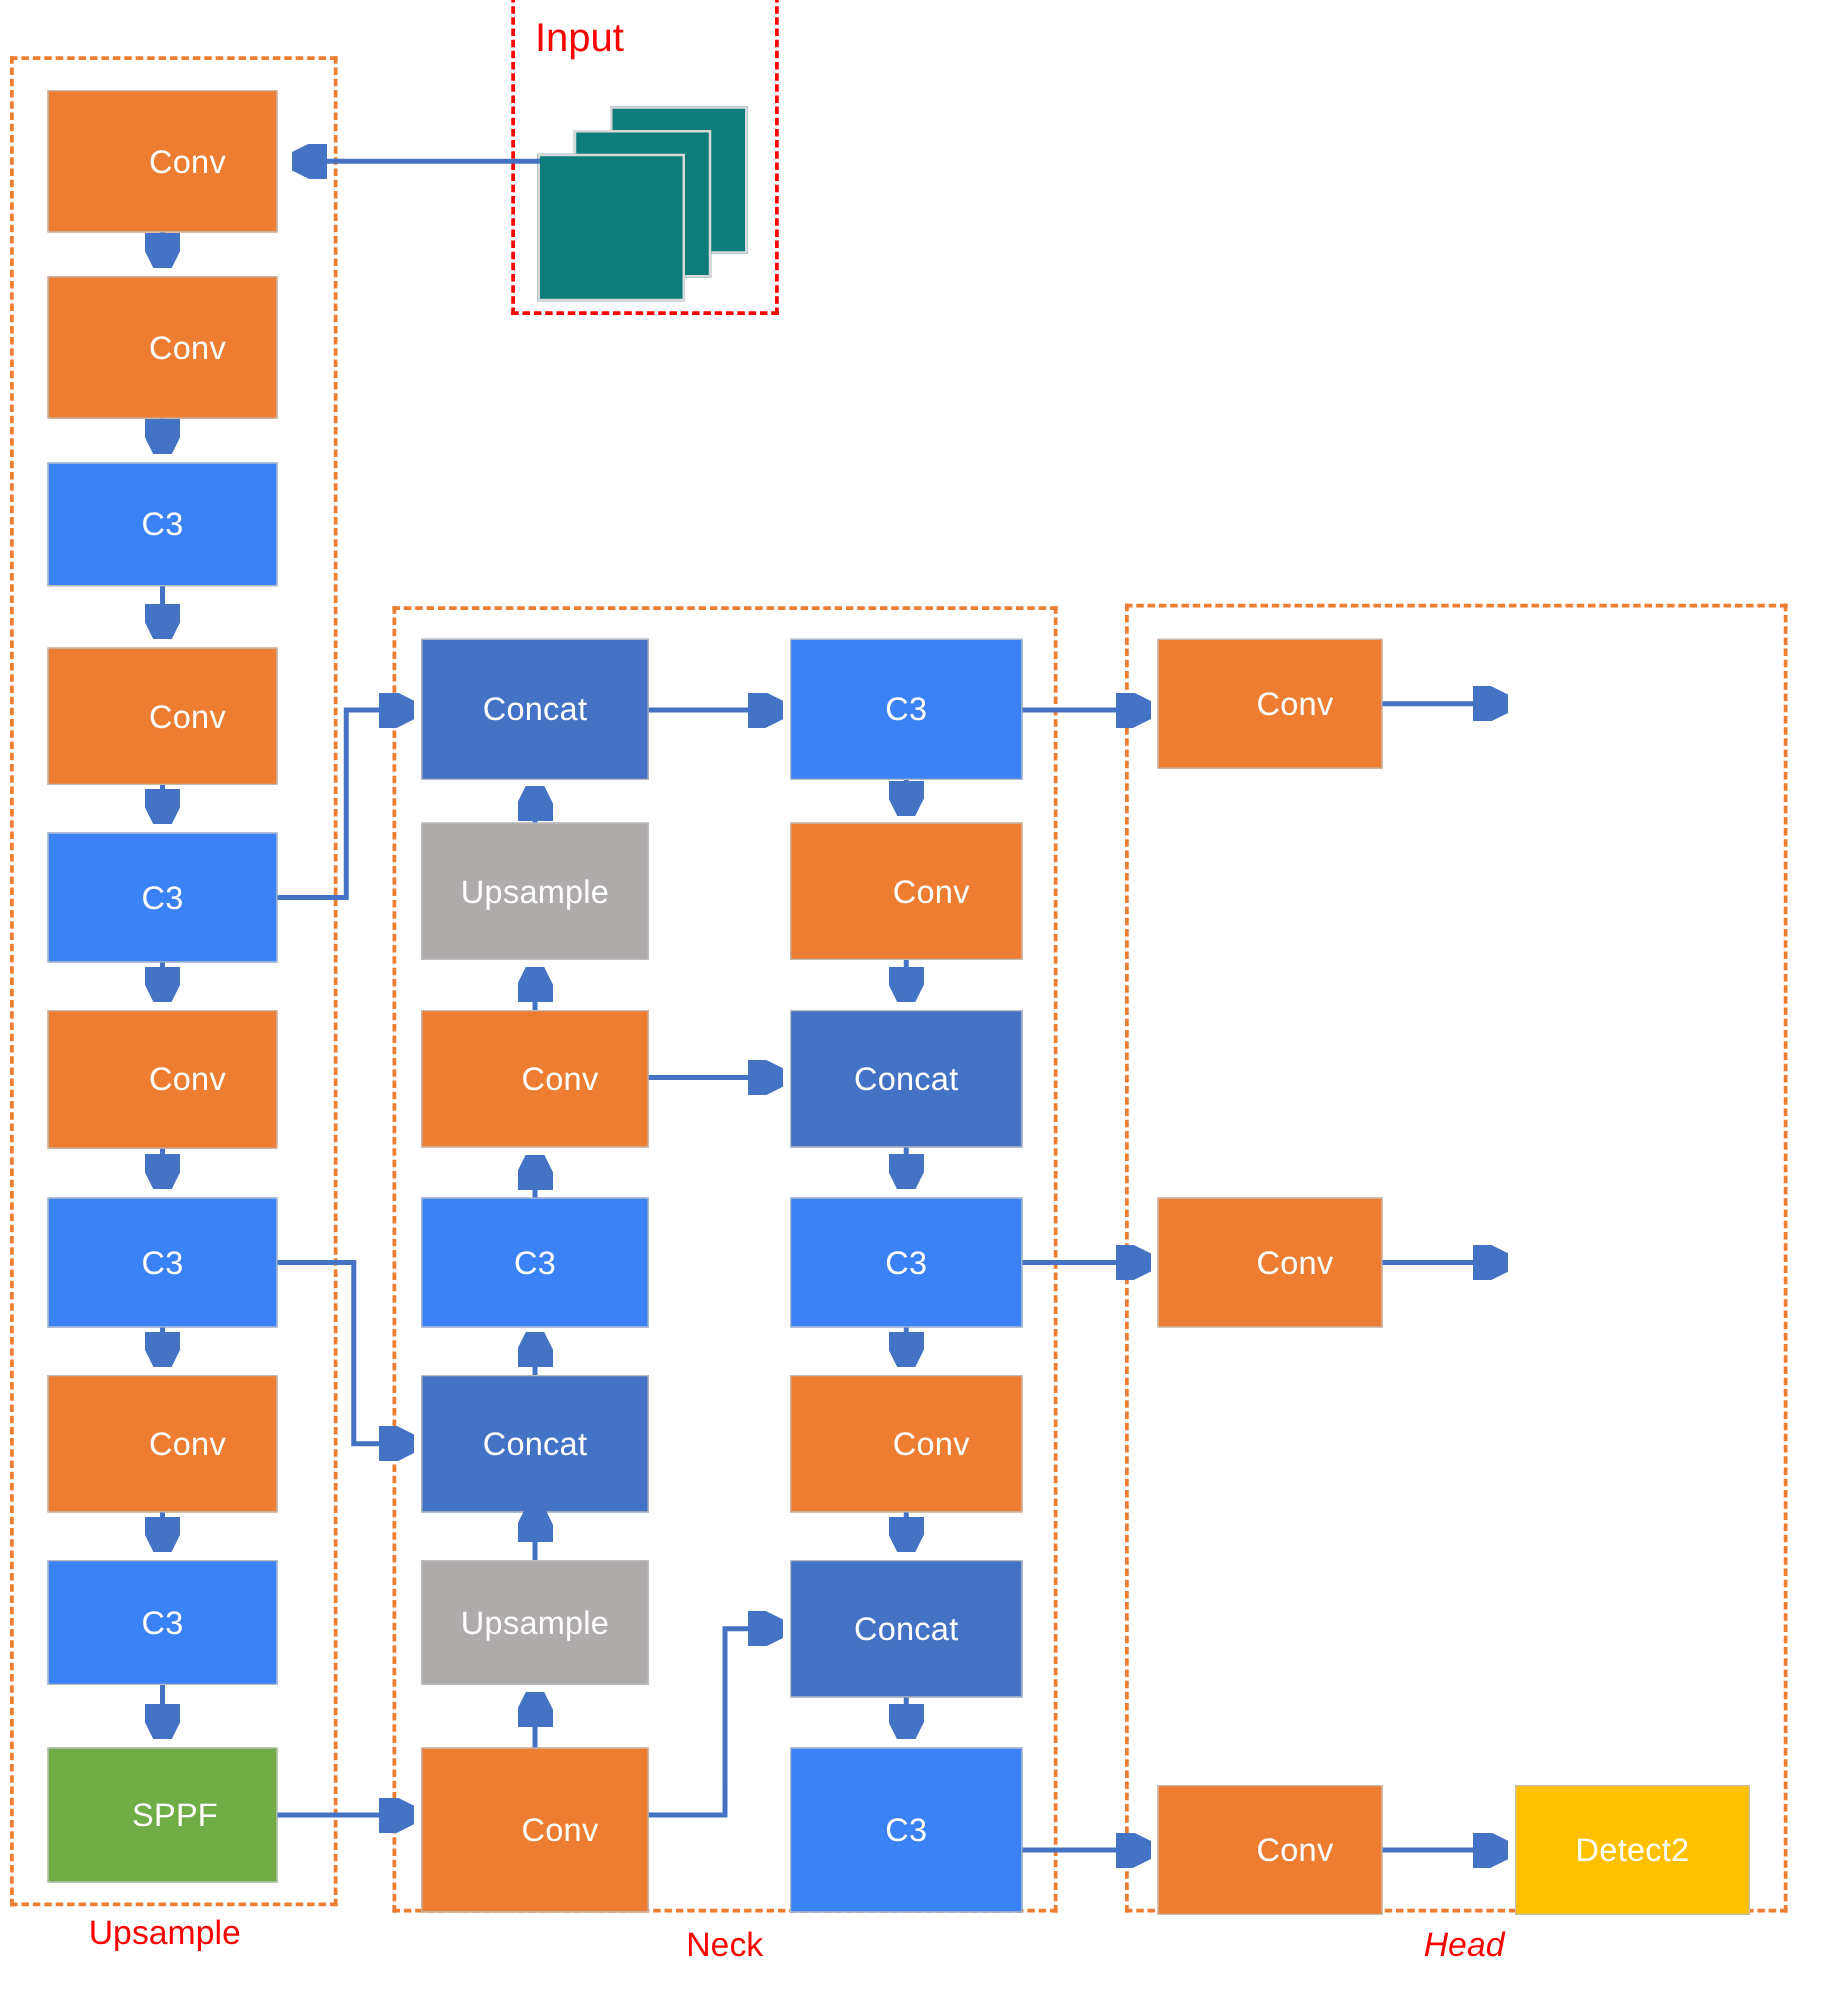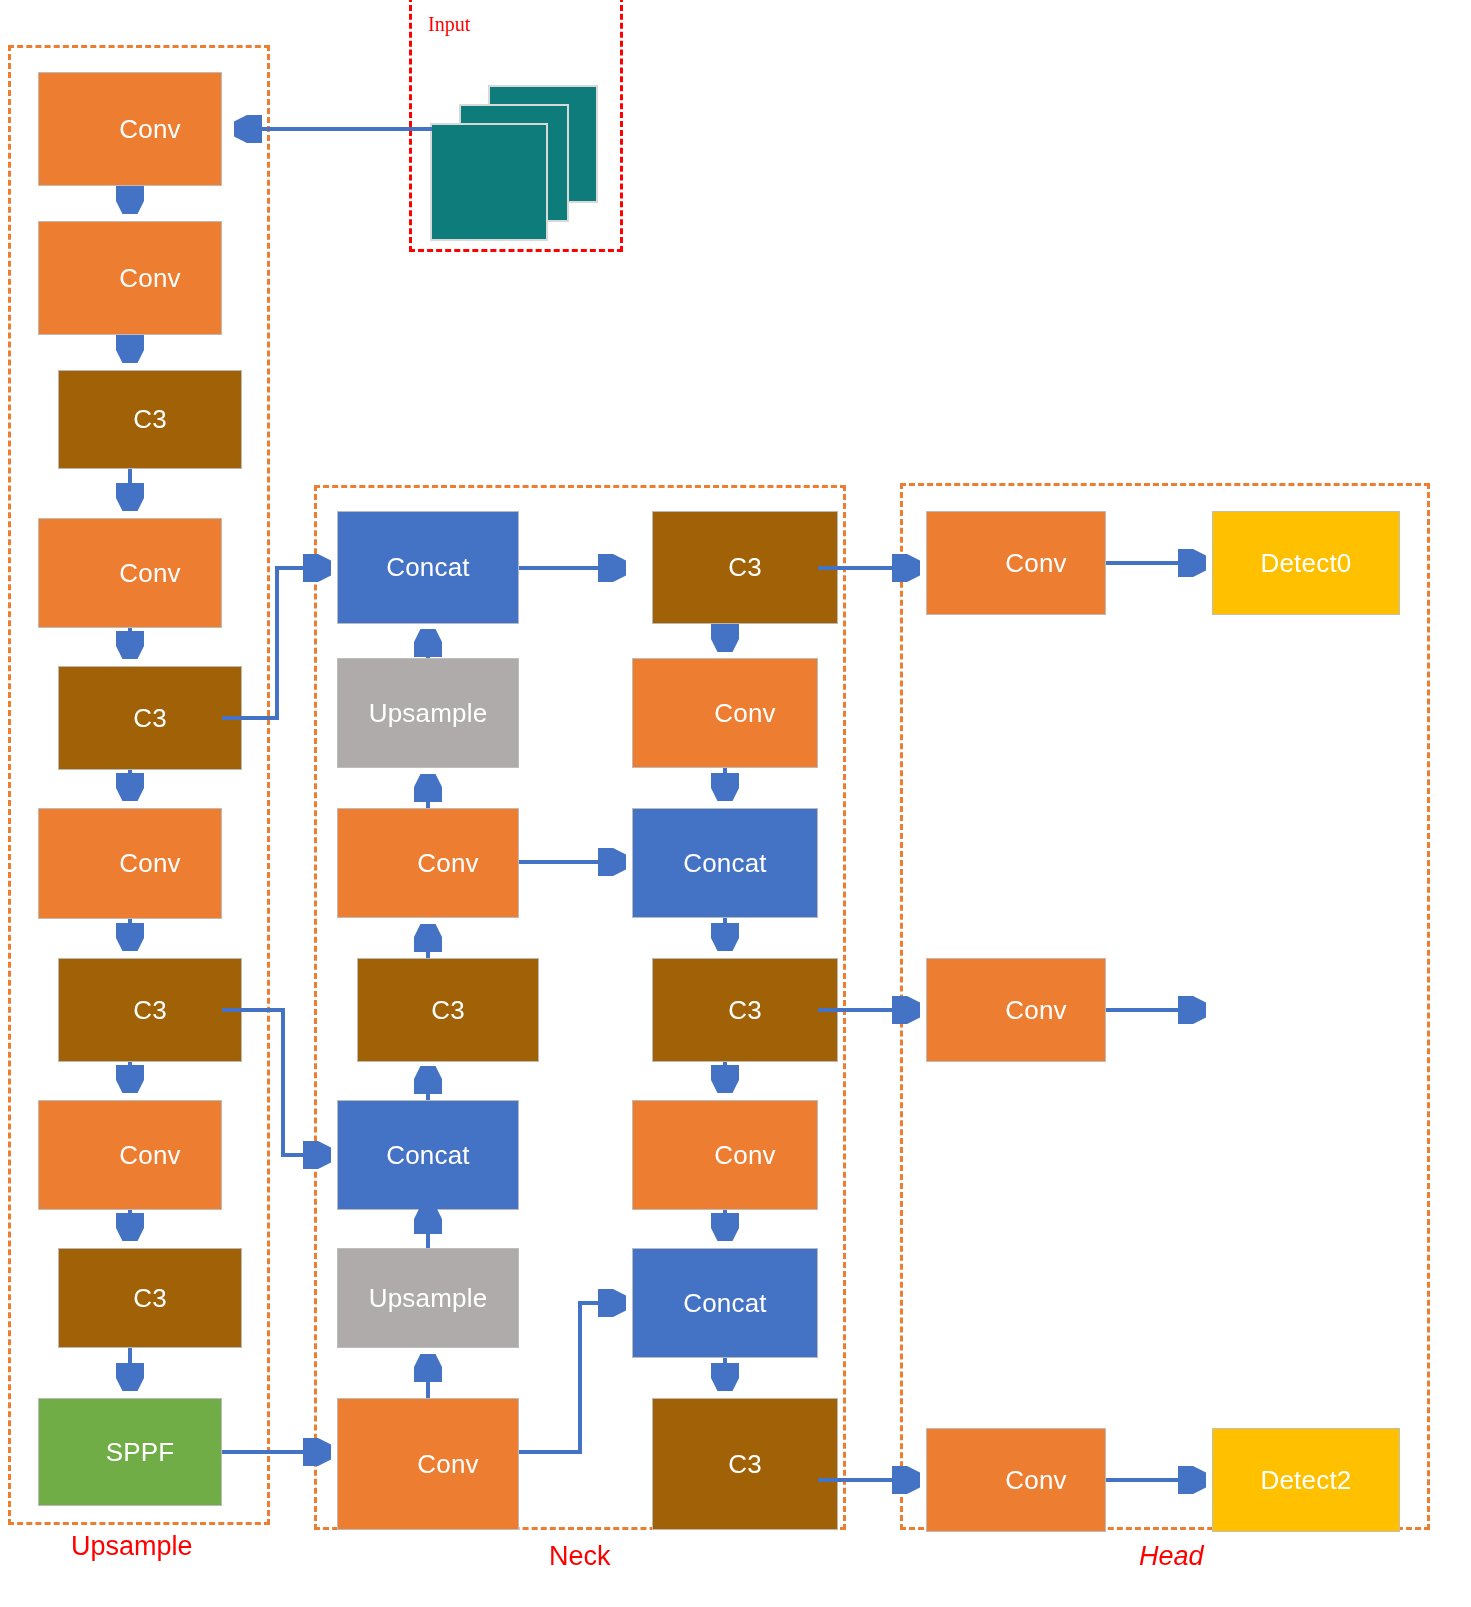--- a/index.html
+++ b/index.html
@@ -5,28 +5,28 @@
   html,body{margin:0;padding:0;background:#ffffff;}
   body{font-family:"Liberation Sans",sans-serif;}
   #canvas{position:relative;width:1471px;height:1607px;background:#fff;overflow:hidden;}
 
   
   .group-frame{position:absolute;box-sizing:border-box;background:transparent;}
   .group-frame.orange{border:3px dashed #ED7D31;}
   .group-frame.red{border:3px dashed #FF0000;}
 
   .group-label{position:absolute;color:#FF0000;font-size:27px;line-height:1;white-space:nowrap;}
-  .group-label.inside{font-size:20px;font-family:Liberation Serif, serif;}
+  .group-label.inside{font-size:32px;}
 
   
   .node{position:absolute;box-sizing:border-box;display:flex;align-items:center;justify-content:center;
         color:#ffffff;font-size:26px;letter-spacing:.2px;border:1px solid rgba(190,190,190,.95);
         box-shadow:0 0 0 0 rgba(0,0,0,0);}
   .n-conv{background:#ED7D31;padding-left:40px;}
-  .n-c3{background:#a16207;margin-left:20px;}
+  .n-c3{background:#3b82f6;}
   .n-concat{background:#4472C4;}
   .n-upsample{background:#AFABAB;}
   .n-sppf{background:#70AD47;}
   .n-detect{background:#FFC000;}
 
   
   .img-stack{position:absolute;}
   .img-card{position:absolute;background:#0E7C7B;border:2px solid #D9D9D9;box-sizing:border-box;}
 
   
@@ -75,21 +75,20 @@
 
   <div class="node n-c3" style="left:632px;top:511px;width:186px;height:113px;">C3</div>
   <div class="node n-conv" style="left:632px;top:658px;width:186px;height:110px;">Conv</div>
   <div class="node n-concat" style="left:632px;top:808px;width:186px;height:110px;">Concat</div>
   <div class="node n-c3" style="left:632px;top:958px;width:186px;height:104px;">C3</div>
   <div class="node n-conv" style="left:632px;top:1100px;width:186px;height:110px;">Conv</div>
   <div class="node n-concat" style="left:632px;top:1248px;width:186px;height:110px;">Concat</div>
   <div class="node n-c3" style="left:632px;top:1398px;width:186px;height:132px;">C3</div>
 
   <div class="node n-conv" style="left:926px;top:511px;width:180px;height:104px;">Conv</div>
-  <div class="node n-detect" style="left:1212px;top:511px;width:188px;height:104px;">Detect0</div>
 
   <div class="node n-conv" style="left:926px;top:958px;width:180px;height:104px;">Conv</div>
 
   <div class="node n-conv" style="left:926px;top:1428px;width:180px;height:104px;">Conv</div>
   <div class="node n-detect" style="left:1212px;top:1428px;width:188px;height:104px;">Detect2</div>
 
   <svg id="wires" viewBox="0 0 1471 1607" xmlns="http://www.w3.org/2000/svg">
     <defs>
       <marker id="ah" markerWidth="7" markerHeight="7" refX="5.4" refY="3.5" orient="auto" markerUnits="strokeWidth">
         <path d="M0,0.4 L6.2,3.5 L0,6.6 z" fill="#4472C4" stroke="none"></path>

